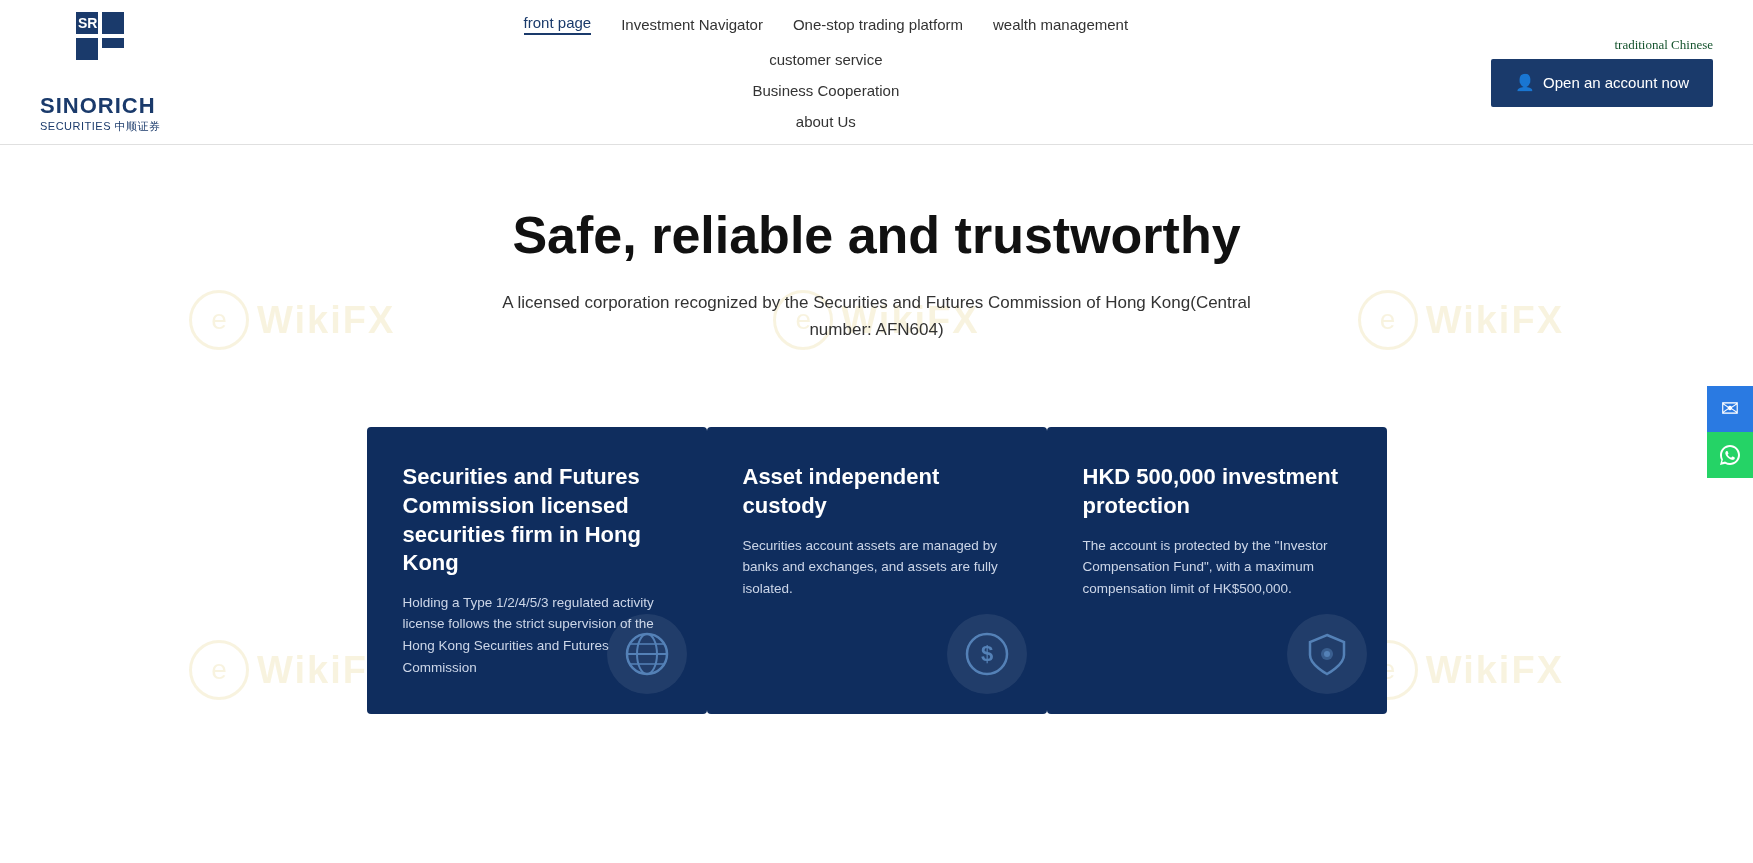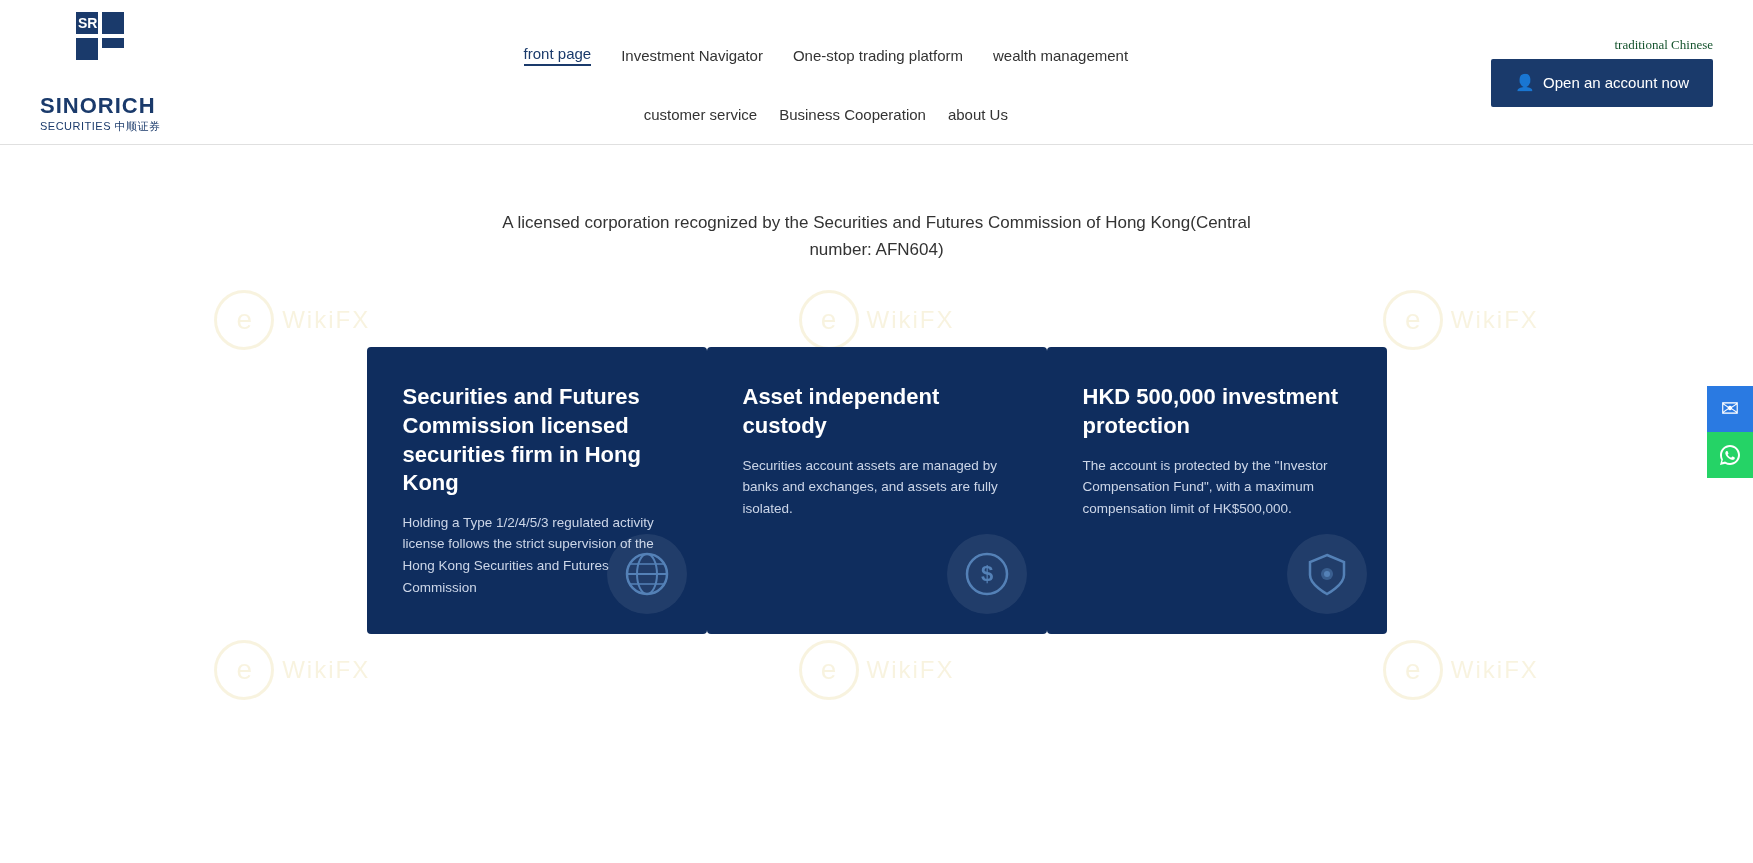--- a/index.html
+++ b/index.html
@@ -57,31 +57,31 @@
       margin: 0 20px;
     }
     .nav-top {
       display: flex;
       gap: 30px;
       align-items: center;
       padding: 12px 0 8px;
     }
     .nav-bottom {
       display: flex;
-      gap: 22px;
+      gap: 14px;
       align-items: center;
       padding: 8px 0 12px;
+      flex-direction: column;
     }
     .nav-link {
       font-size: 15px;
       color: #333;
       text-decoration: none;
       cursor: pointer;
       white-space: nowrap;
-      margin-top: 24px;
     }
     .nav-link.active {
       color: #1a3a6b;
       border-bottom: 2px solid #1a3a6b;
       padding-bottom: 2px;
       font-weight: 500;
     }
 
     .header-right {
       display: flex;
@@ -142,22 +142,22 @@
       height: 60px;
       border-radius: 50%;
       border: 3px solid #c8a000;
       display: flex;
       align-items: center;
       justify-content: center;
       font-size: 28px;
       color: #c8a000;
     }
     .watermark-text {
-      font-size: 24px;
-      font-weight: normal;
+      font-size: 38px;
+      font-weight: bold;
       color: #c8a000;
       letter-spacing: 2px;
     }
 
     
     .hero {
       position: relative;
       z-index: 1;
       text-align: center;
       padding: 60px 40px 40px;
@@ -313,20 +313,21 @@
       <div class="watermark-circle">e</div>
       <div class="watermark-text">WikiFX</div>
     </div>
     <div class="watermark-cell">
       <div class="watermark-circle">e</div>
       <div class="watermark-text">WikiFX</div>
     </div>
   </div>
 
   <section class="hero">
+    <h1 class="hero-title">Safe, reliable and trustworthy</h1>
     <p class="hero-subtitle">A licensed corporation recognized by the Securities and Futures Commission of Hong Kong(Central number: AFN604)</p>
   </section>
 
   <section class="cards-section">
 
     <div class="card">
       <div class="card-icon-bg">
         <svg class="card-icon-svg" viewBox="0 0 46 46" xmlns="http://www.w3.org/2000/svg">
           <circle cx="23" cy="23" r="20" stroke="#6a9fd8" stroke-width="2.5" fill="none"></circle>
           <ellipse cx="23" cy="23" rx="10" ry="20" stroke="#6a9fd8" stroke-width="2" fill="none"></ellipse>

